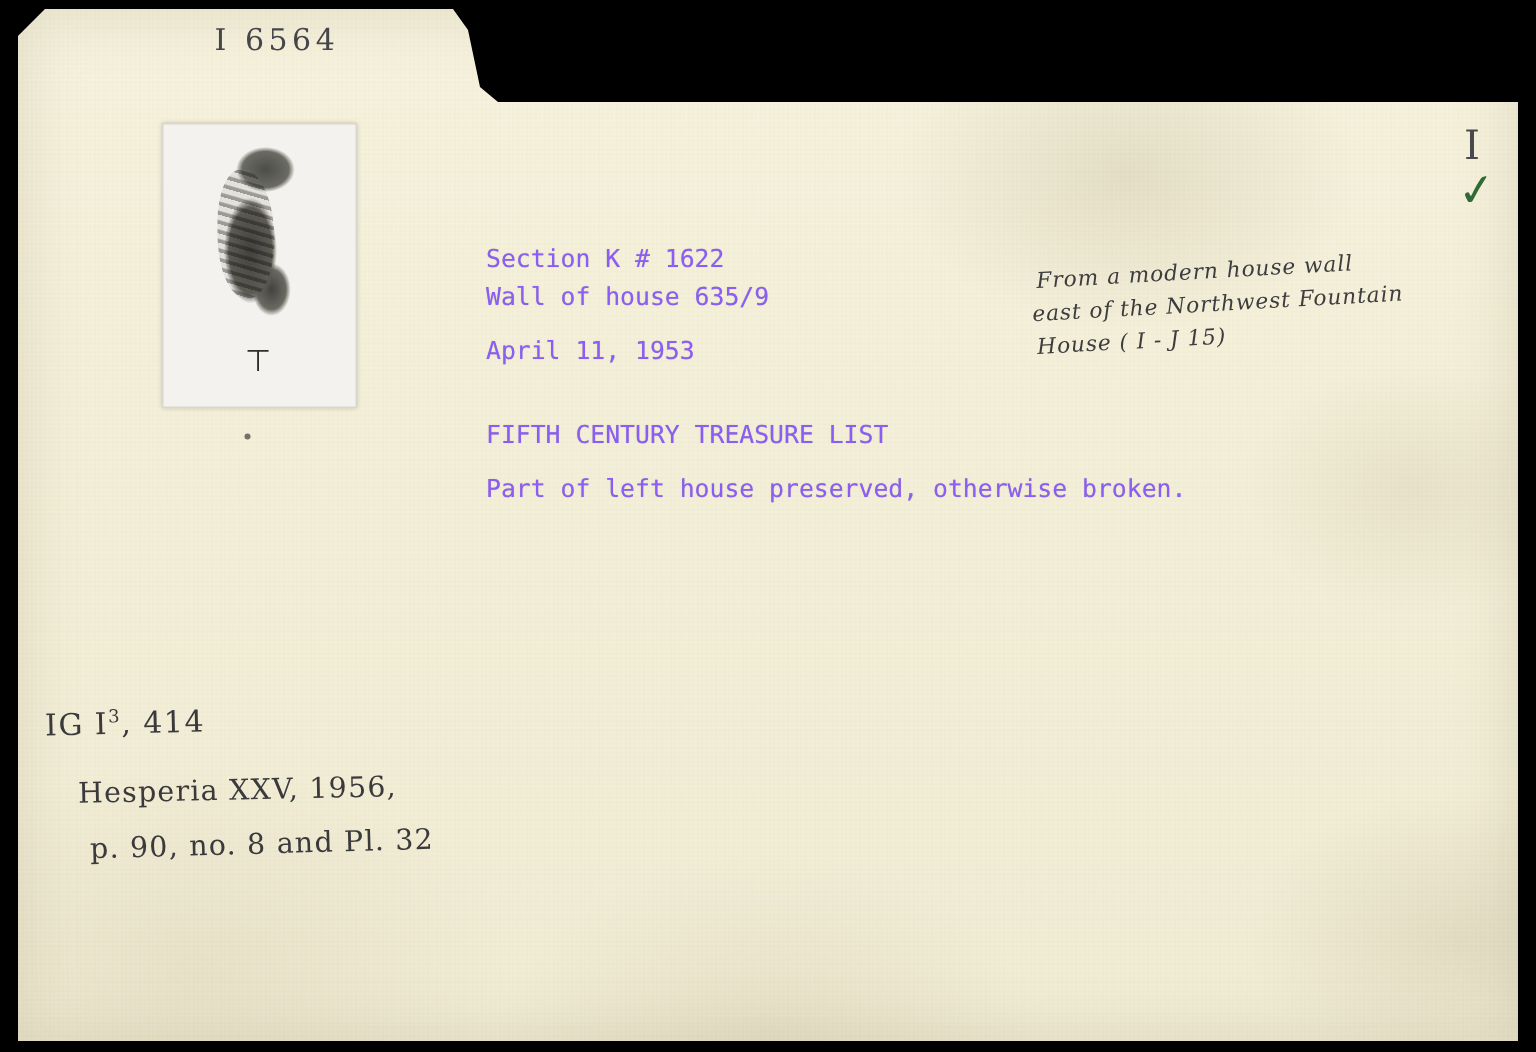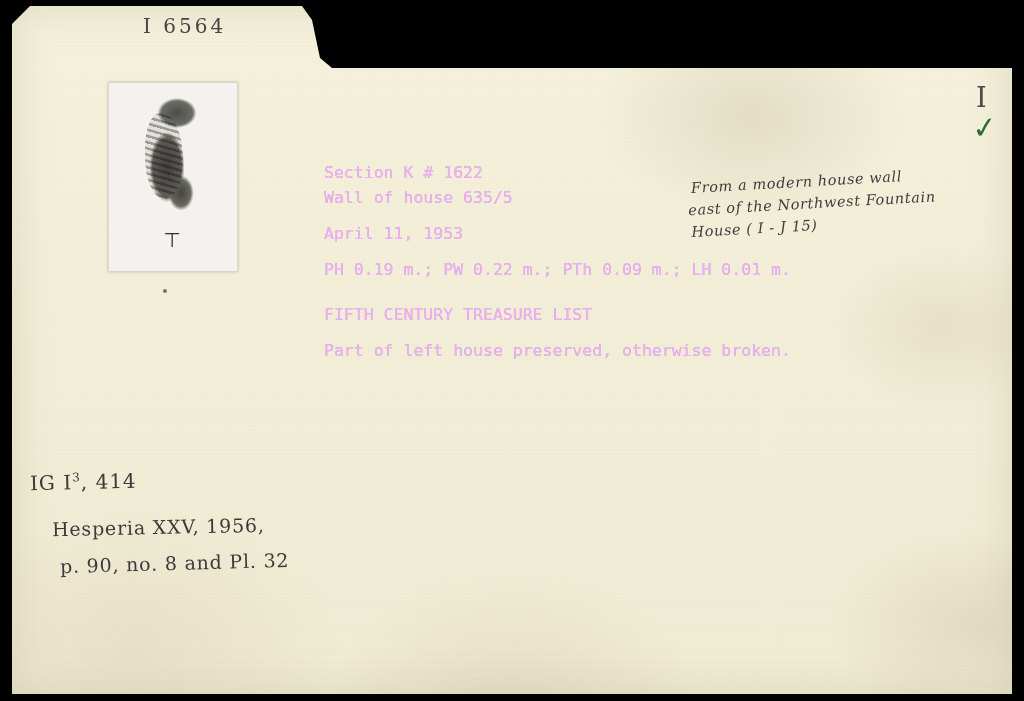--- a/index.html
+++ b/index.html
@@ -135,21 +135,21 @@
   #typed-block {
     position: absolute;
     left: 324px;
     top: 160px;
     width: 620px;
   }
   .typed-line {
     font-family: "DejaVu Sans Mono", monospace;
     font-size: 16.5px;
     line-height: 25px;
-    color: #f0abfc;
+    color: #8b5cf6;
     white-space: pre;
     text-shadow: 0 0 0.6px rgba(60,60,60,0.35);
   }
   .gap-sm { height: 11px; }
   .gap-md { height: 20px; }
 
   
   #note-right {
     position: absolute;
     left: 692px;
@@ -238,25 +238,24 @@
 
   <div id="photo">
     <div id="photo-blob"></div>
     <div id="photo-blob2"></div>
     <div id="photo-scale">⊤</div>
   </div>
   <div id="photo-dot"></div>
 
   <div id="typed-block">
     <div class="typed-line">Section K # 1622</div>
-    <div class="typed-line">Wall of house 635/5</div>
+    <div class="typed-line">Wall of house 635/9</div>
     <div class="gap-sm"></div>
     <div class="typed-line">April 11, 1953</div>
     <div class="gap-sm"></div>
-    <div class="typed-line">PH 0.19 m.; PW 0.22 m.; PTh 0.09 m.; LH 0.01 m.</div>
     <div class="gap-md"></div>
     <div class="typed-line">FIFTH CENTURY TREASURE LIST</div>
     <div class="gap-sm"></div>
     <div class="typed-line">Part of left house preserved, otherwise broken.</div>
   </div>
 
   <div id="note-right">
     <div class="nl">From a modern house wall</div>
     <div class="nl nl2">east of the Northwest Fountain</div>
     <div class="nl nl3">House  ( I - J  15)</div>

